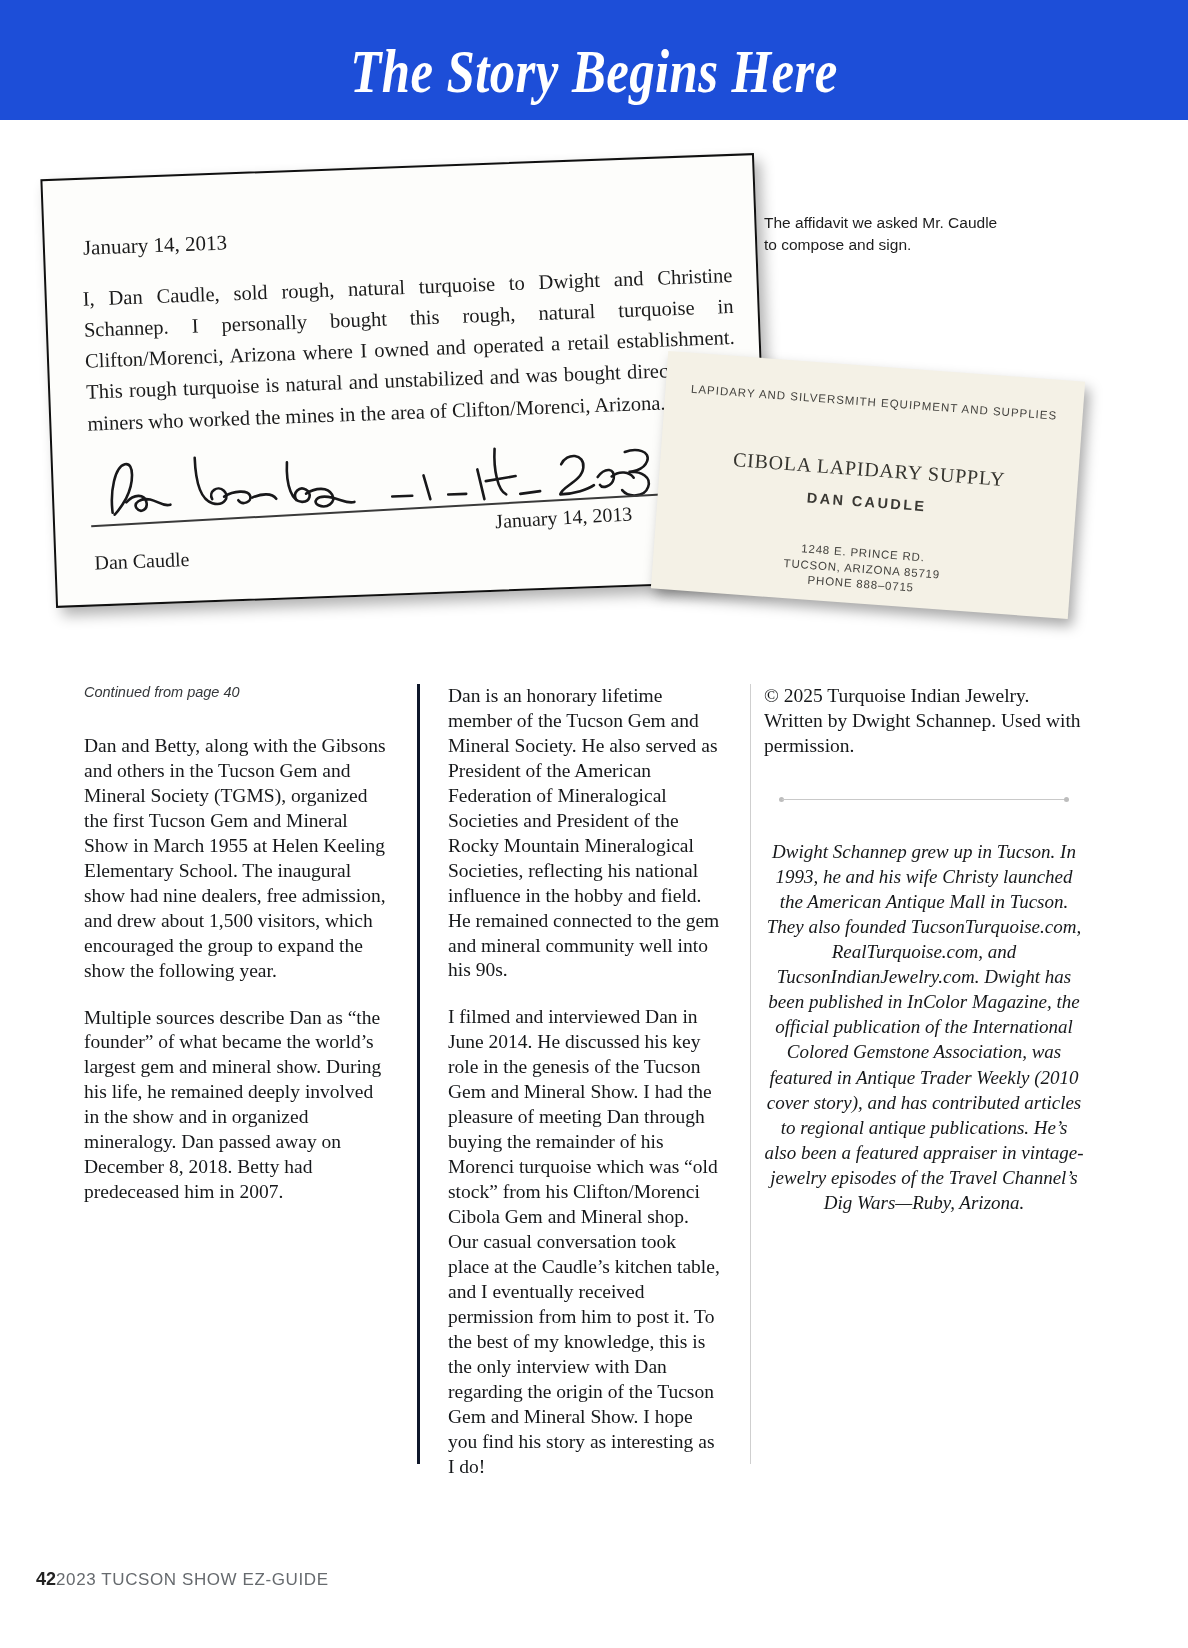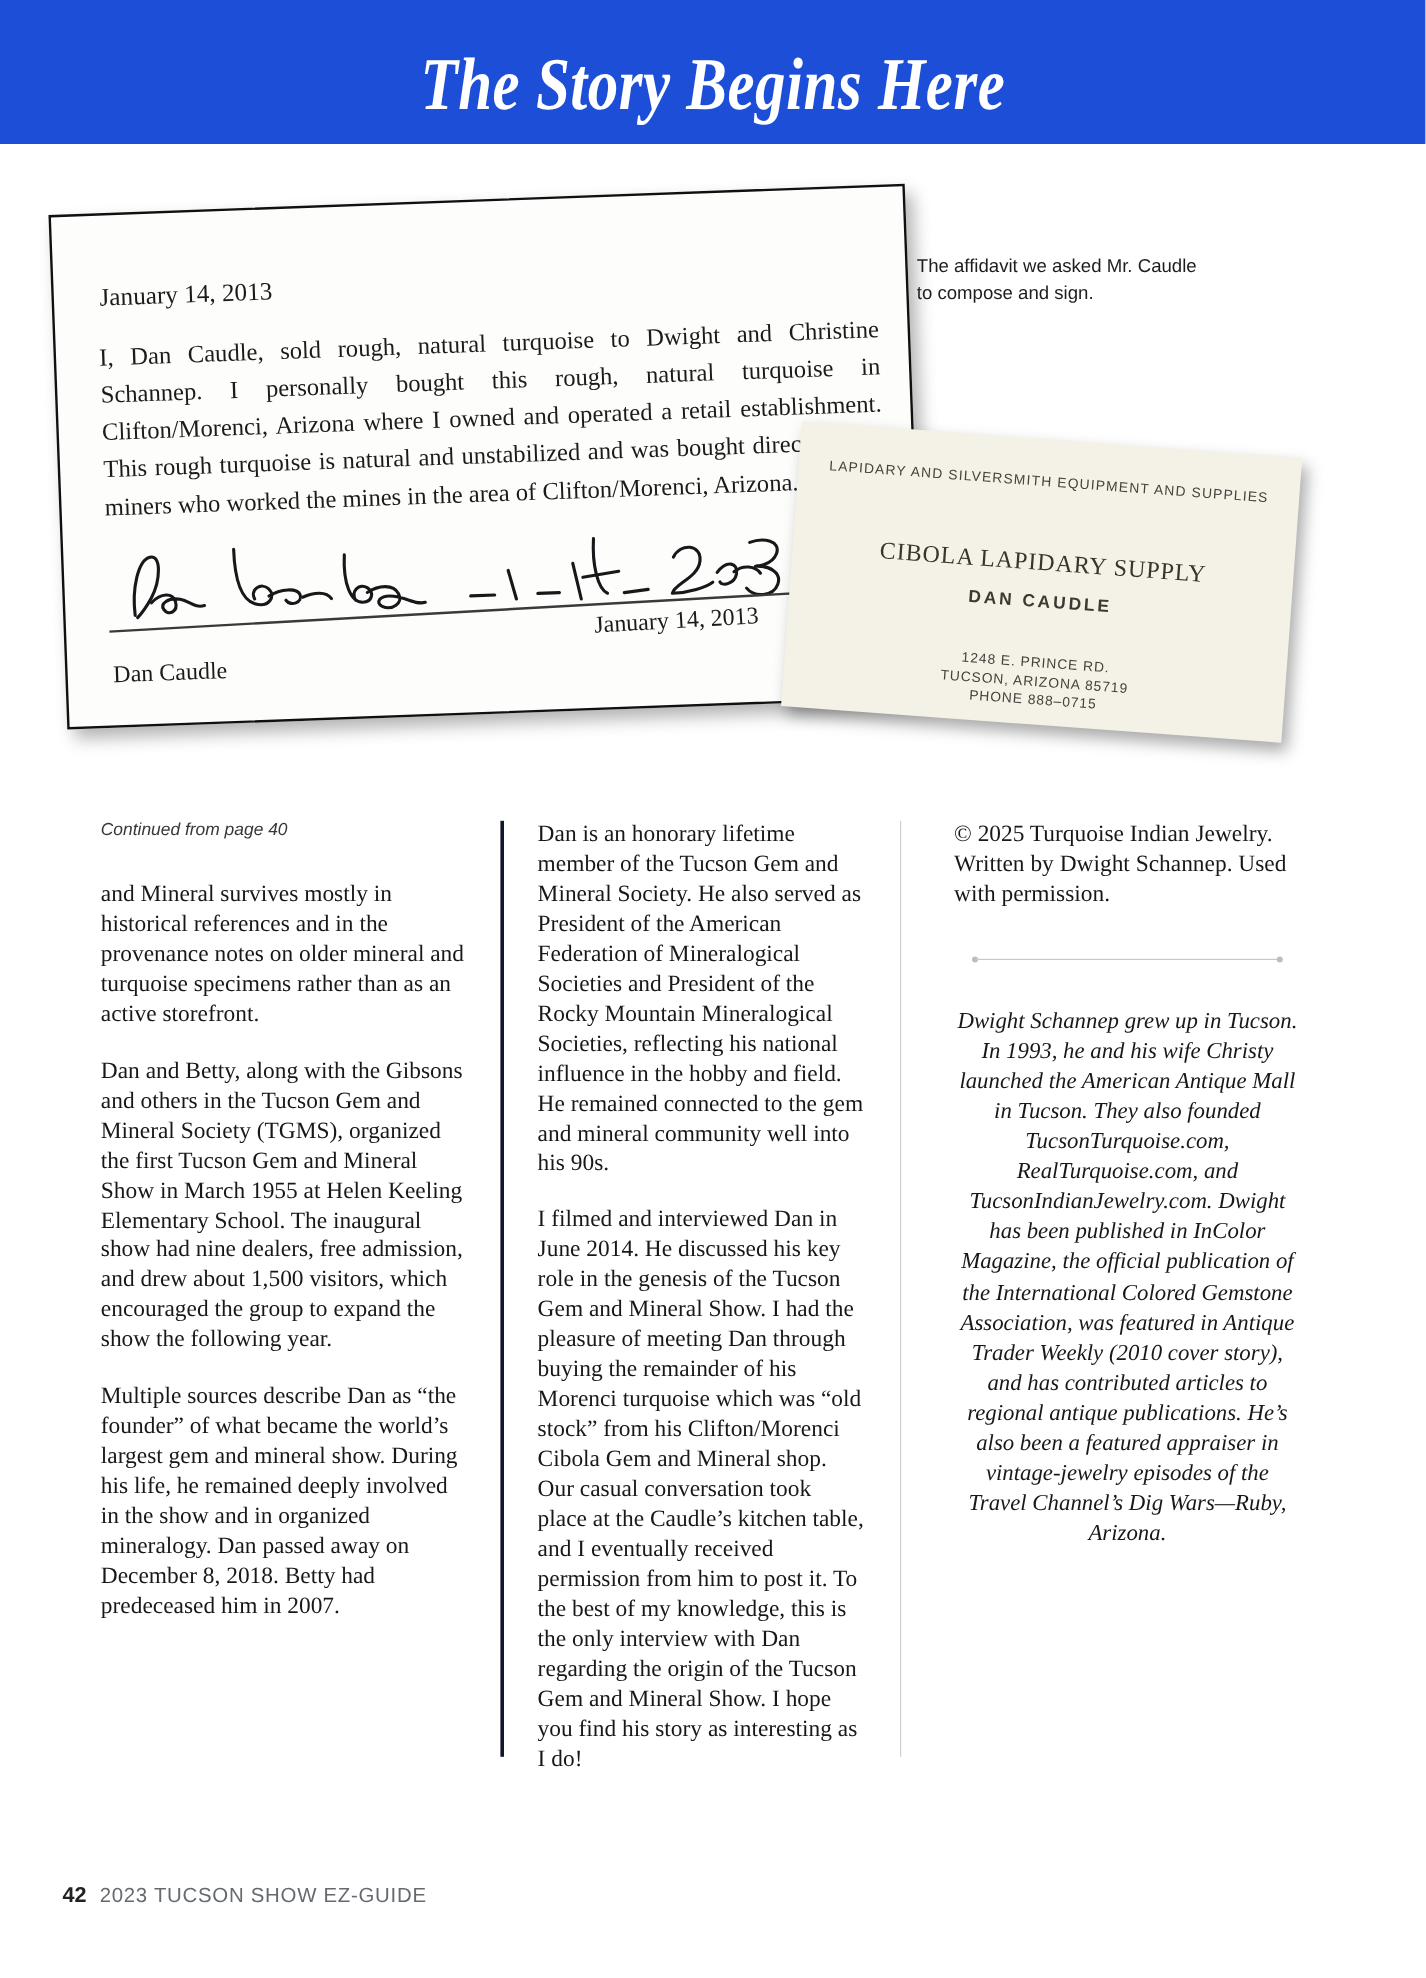--- a/index.html
+++ b/index.html
@@ -191,21 +191,21 @@
     gap: 0px;
     justify-content: space-between;
   }
   .col {
     position: relative;
     box-sizing: border-box;
   }
   .col-1 { width: 333px; padding-right: 30px; }
   .col-2 { width: 333px; padding-left: 28px; padding-right: 30px;
            border-left: 3px solid #0f172a; }
-  .col-3 { width: 334px; padding-left: 44px;
+  .col-3 { width: 334px; padding-left: 13px;
            border-left: 1px solid #cfcfcf; }
 
   .continued-note {
     font-family: "Liberation Sans", sans-serif;
     font-style: italic;
     font-size: 14.5px;
     color: #35383b;
     margin: 0 0 34px 0;
   }
   p.body-par {
@@ -252,25 +252,24 @@
     font-size: 19px;
     line-height: 1.32;
     text-align: center;
     color: #16181a;
     margin: 0;
   }
 
   
   .footer {
     position: absolute;
-    left: 52px;
+    left: 36px;
     bottom: 58px;
     display: flex;
     align-items: baseline;
-    gap: 11px;
   }
   .footer-page {
     font-size: 18px;
     font-weight: bold;
     color: #222222;
   }
   .footer-label {
     font-size: 17px;
     letter-spacing: 0.6px;
     color: #666a6e;
@@ -335,21 +334,20 @@
     </div>
   </div>
 </div>
 
 <div class="photo-caption">The affidavit we asked Mr. Caudle to compose and sign.</div>
 
 <div class="columns">
 
   <div class="col col-1">
     <div class="continued-note">Continued from page 40</div>
-    <p class="body-par">and Mineral survives mostly in historical references and in the provenance notes on older mineral and turquoise specimens rather than as an active storefront.</p>
     <p class="body-par">Dan and Betty, along with the Gibsons and others in the Tucson Gem and Mineral Society (TGMS), organized the first Tucson Gem and Mineral Show in March 1955 at Helen Keeling Elementary School. The inaugural show had nine dealers, free admission, and drew about 1,500 visitors, which encouraged the group to expand the show the following year.</p>
     <p class="body-par">Multiple sources describe Dan as “the founder” of what became the world’s largest gem and mineral show. During his life, he remained deeply involved in the show and in organized mineralogy. Dan passed away on December 8, 2018. Betty had predeceased him in 2007.</p>
   </div>
 
   <div class="col col-2">
     <p class="body-par">Dan is an honorary lifetime member of the Tucson Gem and Mineral Society. He also served as President of the American Federation of Mineralogical Societies and President of the Rocky Mountain Mineralogical Societies, reflecting his national influence in the hobby and field. He remained connected to the gem and mineral community well into his 90s.</p>
     <p class="body-par">I filmed and interviewed Dan in June 2014. He discussed his key role in the genesis of the Tucson Gem and Mineral Show. I had the pleasure of meeting Dan through buying the remainder of his Morenci turquoise which was “old stock” from his Clifton/Morenci Cibola Gem and Mineral shop. Our casual conversation took place at the Caudle’s kitchen table, and I eventually received permission from him to post it. To the best of my knowledge, this is the only interview with Dan regarding the origin of the Tucson Gem and Mineral Show. I hope you find his story as interesting as I do!</p>
   </div>
 
   <div class="col col-3">

